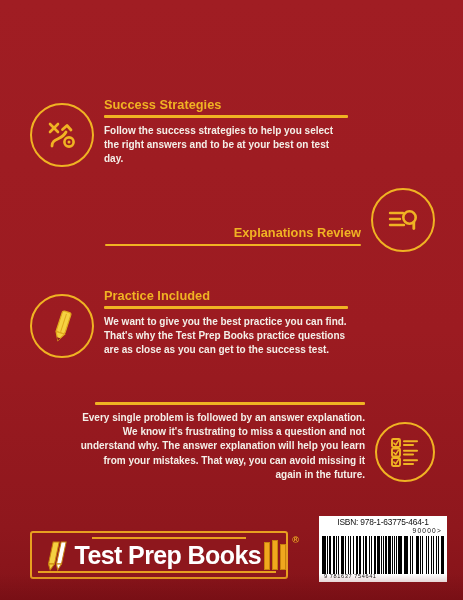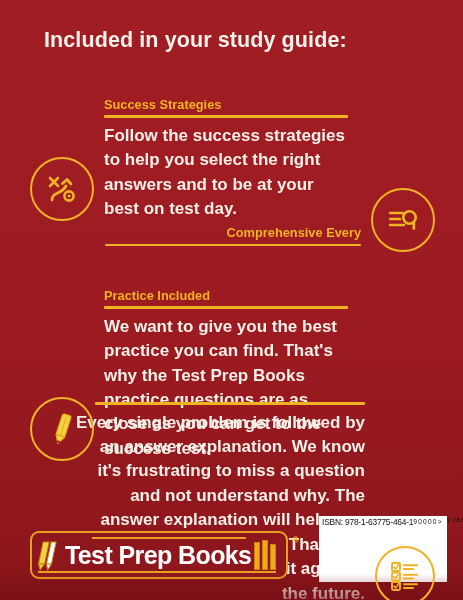--- a/index.html
+++ b/index.html
@@ -90,47 +90,48 @@
     height: 2.5px;
     background: #f0b323;
     margin-bottom: 6px;
     border-radius: 1px;
   }
   .left  .title-rule { margin-right: 42px; }
   .right .title-rule { margin-left: 42px; }
 
   .feat-body {
     color: #f4efe8;
-    font-size: 17px;
+    font-size: 10px;
     line-height: 1.44;
     font-weight: 600;
   }
   .f1 .feat-body { max-width: 244px; }
   .f2 .feat-body { max-width: 268px; margin-left: auto; }
   .f3 .feat-body { max-width: 244px; }
   .f4 .feat-body { max-width: 290px; margin-left: auto; }
 
   
   .left .text-col  { position: relative; }
   .right .text-col { position: relative; }
 
   
   .logo {
     position: absolute;
     left: 30px;
     top: 531px;
     width: 258px;
     height: 48px;
     border: 2px solid #e8a020;
-    border-radius: 9px;
+    border-radius: 3px;
     box-sizing: border-box;
     background: #8e171d;
     display: flex;
     align-items: center;
     padding-left: 6px;
+    justify-content: flex-end;
   }
   .logo-inner-rule {
     position: absolute;
     left: 6px;
     right: 10px;
     bottom: 4px;
     height: 2px;
     background: #e8a020;
   }
   .logo-top-rule {
@@ -183,21 +184,21 @@
   .barcode-box {
     position: absolute;
     right: 16px;
     top: 516px;
     width: 128px;
     height: 66px;
     background: #ffffff;
     box-sizing: border-box;
     padding: 2px 3px 1px 3px;
     display: flex;
-    flex-direction: row;
+    flex-direction: column;
   }
   .isbn-line {
     color: #111;
     font-size: 8.4px;
     font-family: "Liberation Sans", sans-serif;
     text-align: center;
     letter-spacing: -0.2px;
     line-height: 1.1;
     white-space: nowrap;
   }
@@ -231,21 +232,20 @@
     height: 7px;
     padding-left: 2px;
     white-space: nowrap;
   }
 </style>
 </head>
 <body>
 
 <div class="cover">
 
-  <div class="headline">Included in your study guide:</div>
 
   <div class="feature left f1">
     <div class="icon-badge">
       <svg width="40" height="40" viewBox="0 0 40 40" aria-hidden="true">
         <g stroke="#f0b323" stroke-width="2.6" fill="none" stroke-linecap="round">
           <line x1="8" y1="9" x2="16" y2="17"></line>
           <line x1="16" y1="9" x2="8" y2="17"></line>
           <path d="M10 31 C 10 23, 20 25, 24 17" stroke-width="2.8"></path>
           <path d="M20.5 14.5 L 25 10.5 L 29 15" stroke-width="2.8" stroke-linejoin="round"></path>
           <circle cx="27" cy="27" r="4.6" stroke-width="2.6"></circle>
@@ -266,21 +266,21 @@
         <g stroke="#f0b323" stroke-width="2.4" stroke-linecap="round" fill="none">
           <line x1="7" y1="13" x2="20" y2="13"></line>
           <line x1="7" y1="19" x2="17" y2="19"></line>
           <line x1="7" y1="25" x2="21" y2="25"></line>
           <circle cx="26.5" cy="17.5" r="6.2" stroke-width="2.6"></circle>
           <line x1="30.8" y1="22.2" x2="30.8" y2="28.5" stroke-width="2.8"></line>
         </g>
       </svg>
     </div>
     <div class="text-col">
-      <span class="feat-title">Comprehensive Every</span>
+      <span class="feat-title">Explanations Review</span>
       <div class="title-rule"></div>
     </div>
   </div>
 
   <div class="feature left f3">
     <div class="icon-badge">
       <svg width="40" height="40" viewBox="0 0 40 40" aria-hidden="true">
         <g transform="rotate(18 20 20)">
           <rect x="16" y="5" width="9" height="22" rx="2" fill="#f5d142" stroke="#e0a81c" stroke-width="1.2"></rect>
           <line x1="20.5" y1="7" x2="20.5" y2="26" stroke="#e0a81c" stroke-width="1"></line>

